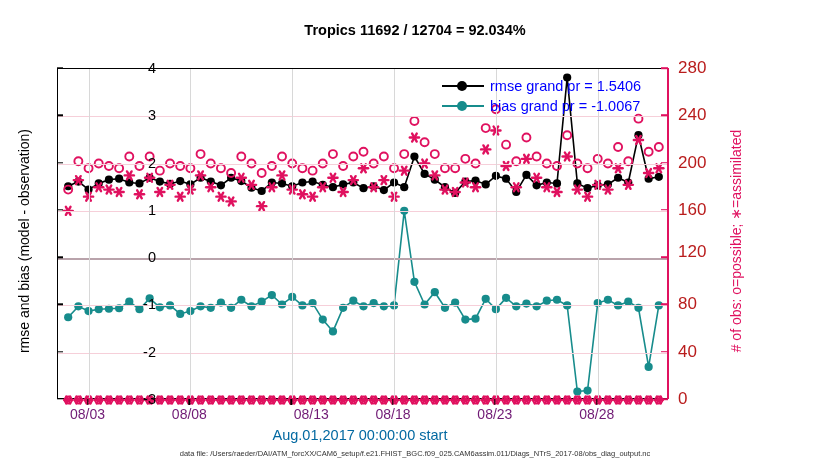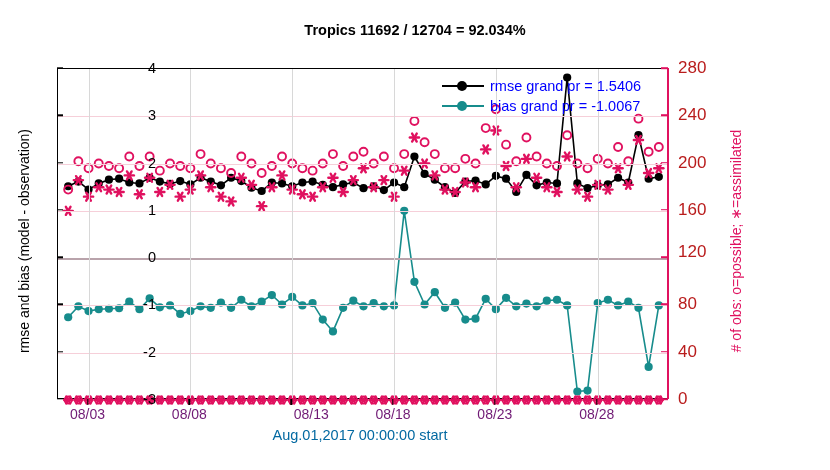--- a/index.html
+++ b/index.html
@@ -950,20 +950,21 @@
       <div class="xtick-lb" style="left: 393.05px;">08/18</div>
       <div class="xtick-tk" style="left: 494.883px;"></div>
       <div class="xtick-lb" style="left: 494.883px;">08/23</div>
       <div class="xtick-tk" style="left: 596.717px;"></div>
       <div class="xtick-lb" style="left: 596.717px;">08/28</div>
     </div>
 
   <div id="ylabel-left">rmse and bias (model - observation)</div>
   <div id="ylabel-right"># of obs: o=possible; ∗=assimilated</div>
   <div id="xlabel">Aug.01,2017 00:00:00 start</div>
+  <div id="datafile">data file: /Users/raeder/DAI/ATM_forcXX/CAM6_setup/f.e21.FHIST_BGC.f09_025.CAM6assim.011/Diags_NTrS_2017-08/obs_diag_output.nc</div>
 
   <div id="legend">
     <div class="leg-row" id="leg-row-0">
       <span class="leg-line" style="background: rgb(0, 0, 0);"></span>
       <span class="leg-dot" style="background: rgb(0, 0, 0);"></span>
       <span class="leg-txt" style="color: rgb(0, 0, 255);">rmse grand pr = 1.5406</span>
     </div>
     <div class="leg-row" id="leg-row-1">
       <span class="leg-line" style="background: rgb(23, 140, 140);"></span>
       <span class="leg-dot" style="background: rgb(23, 140, 140);"></span>

